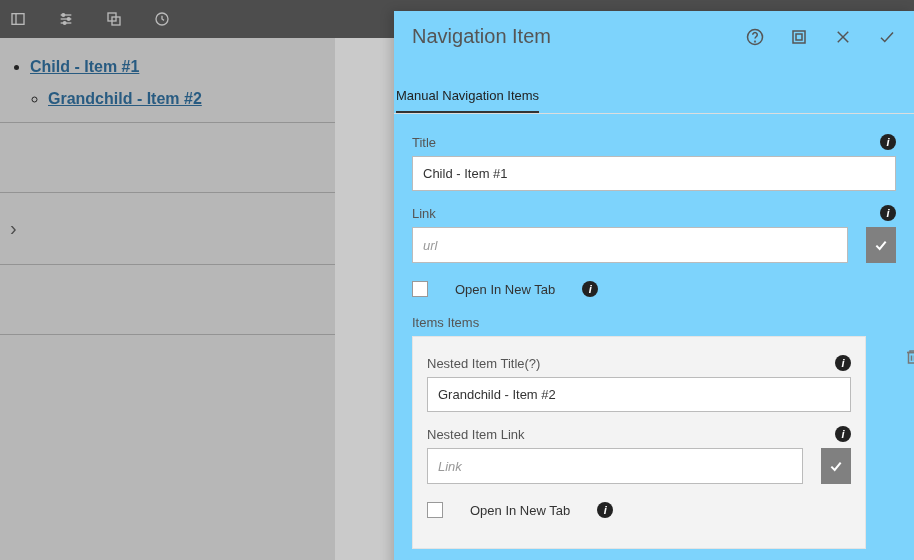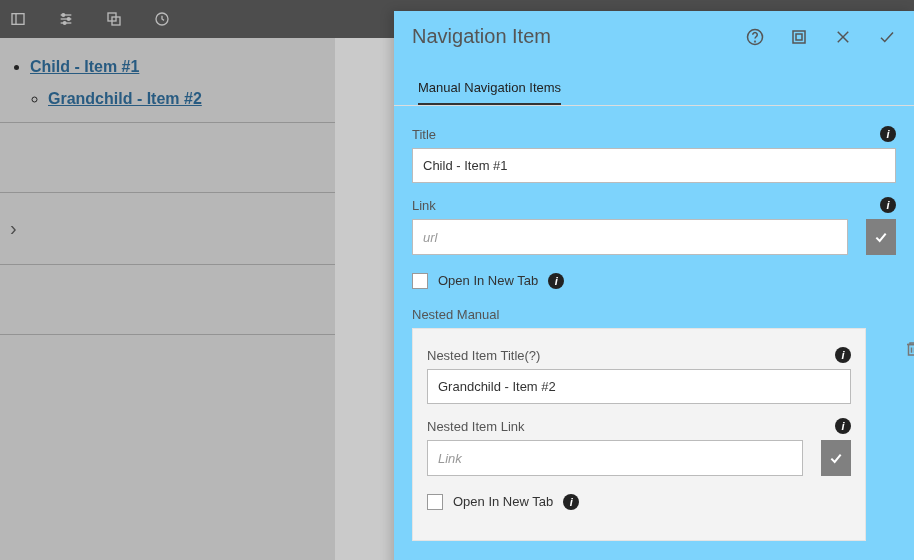--- a/index.html
+++ b/index.html
@@ -24,38 +24,38 @@
 
 .scrim { position:absolute; top:0; left:0; width:914px; height:560px; background: rgba(128,128,128,0.28); }
 
 
 .dialog { position: absolute; top: 11px; right: 0; background: #7dd3fc; width: 520px; height: 560px; box-shadow: -4px 0 10px rgba(0,0,0,0.15); display:flex; flex-direction:column; }
 .dlg-header { display:flex; align-items:center; padding: 14px 18px 8px 18px; justify-content: space-between; }
 .dlg-title { font-size: 20px; color: #555; font-weight: 400; }
 .dlg-actions { display:flex; align-items:center; gap: 26px; }
 .hicon { width: 18px; height: 18px; color: #555; cursor: pointer; }
 
-.tabs { padding: 0 24px; border-bottom: 1px solid #ddd; margin-top: 16px;}
+.tabs { padding: 0 2px; border-bottom: 1px solid #ddd; margin-top: 24px;}
 .tab { display:inline-block; font-size: 13px; color: #222; padding: 8px 0; border-bottom: 2px solid #333; font-weight: 500; }
 
 .panel-body { flex:1; overflow-y: auto; padding: 14px 18px 20px 18px; position: relative; }
 .panel-body::-webkit-scrollbar { width: 8px; }
 .panel-body::-webkit-scrollbar-thumb { background: #bdbdbd; }
 
 .fld-label-row { display:flex; align-items:flex-end; justify-content: space-between; margin: 6px 0 6px 0; }
 .fld-label { font-size: 13px; color: #555; }
 .info-icon { width: 16px; height: 16px; background: #222; border-radius: 50%; color:#fff; display:inline-flex; align-items:center; justify-content:center; font-size:11px; font-weight:bold; font-style: italic; }
 input.txtf { width: 100%; padding: 9px 10px; font-size: 13px; border: 1px solid #bbb; color: #333; background:#fff; }
 input.txtf::placeholder { color: #999; font-style: italic; }
 
 .link-row { display:flex; gap: 18px; }
 .check-btn { width: 34px; height: 36px; background: #808080; border: none; display:flex; align-items:center; justify-content:center; cursor:pointer; }
 .check-btn svg { color: #fff; width: 16px; height: 16px; }
 
-.checkbox-row { display:flex; gap: 10px; margin: 18px 0; }
+.checkbox-row { display:flex; align-items:center; gap: 27px; margin: 18px 0; }
 .cbox { width: 16px; height: 16px; border: 1px solid #999; background:#fff; }
 .cb-label { font-size: 13px; color: #333; }
 
 .section-header { font-size: 13px; color:#555; margin-top: 6px; margin-bottom: 6px; }
 
 .nested-group { background: #f3f3f3; border: 1px solid #e4e4e4; padding: 12px 14px; position: relative; }
 .trash-btn { position:absolute; right: -26px; top: 12px; }
 .trash-btn svg { width: 18px; height: 18px; color: #777; }
 .nested-wrap { position: relative; padding-right: 30px; }
 </style>
@@ -151,21 +151,21 @@
           </svg>
         </button>
     </div>
 
     <div class="checkbox-row">
       <span class="cbox"></span>
       <span class="cb-label">Open In New Tab</span>
       <span class="info-icon">i</span>
     </div>
 
-    <div class="section-header">Nested Manual</div>
+    <div class="section-header">Items Items</div>
 
     <div class="nested-wrap">
       <div class="nested-group">
         <div class="fld-label-row">
           <span class="fld-label">Nested Item Title(?)</span>
           <span class="info-icon">i</span>
         </div>
         <input class="txtf" type="text" value="Grandchild - Item #2" style="">
 
         <div class="fld-label-row" style="margin-top:14px;">

